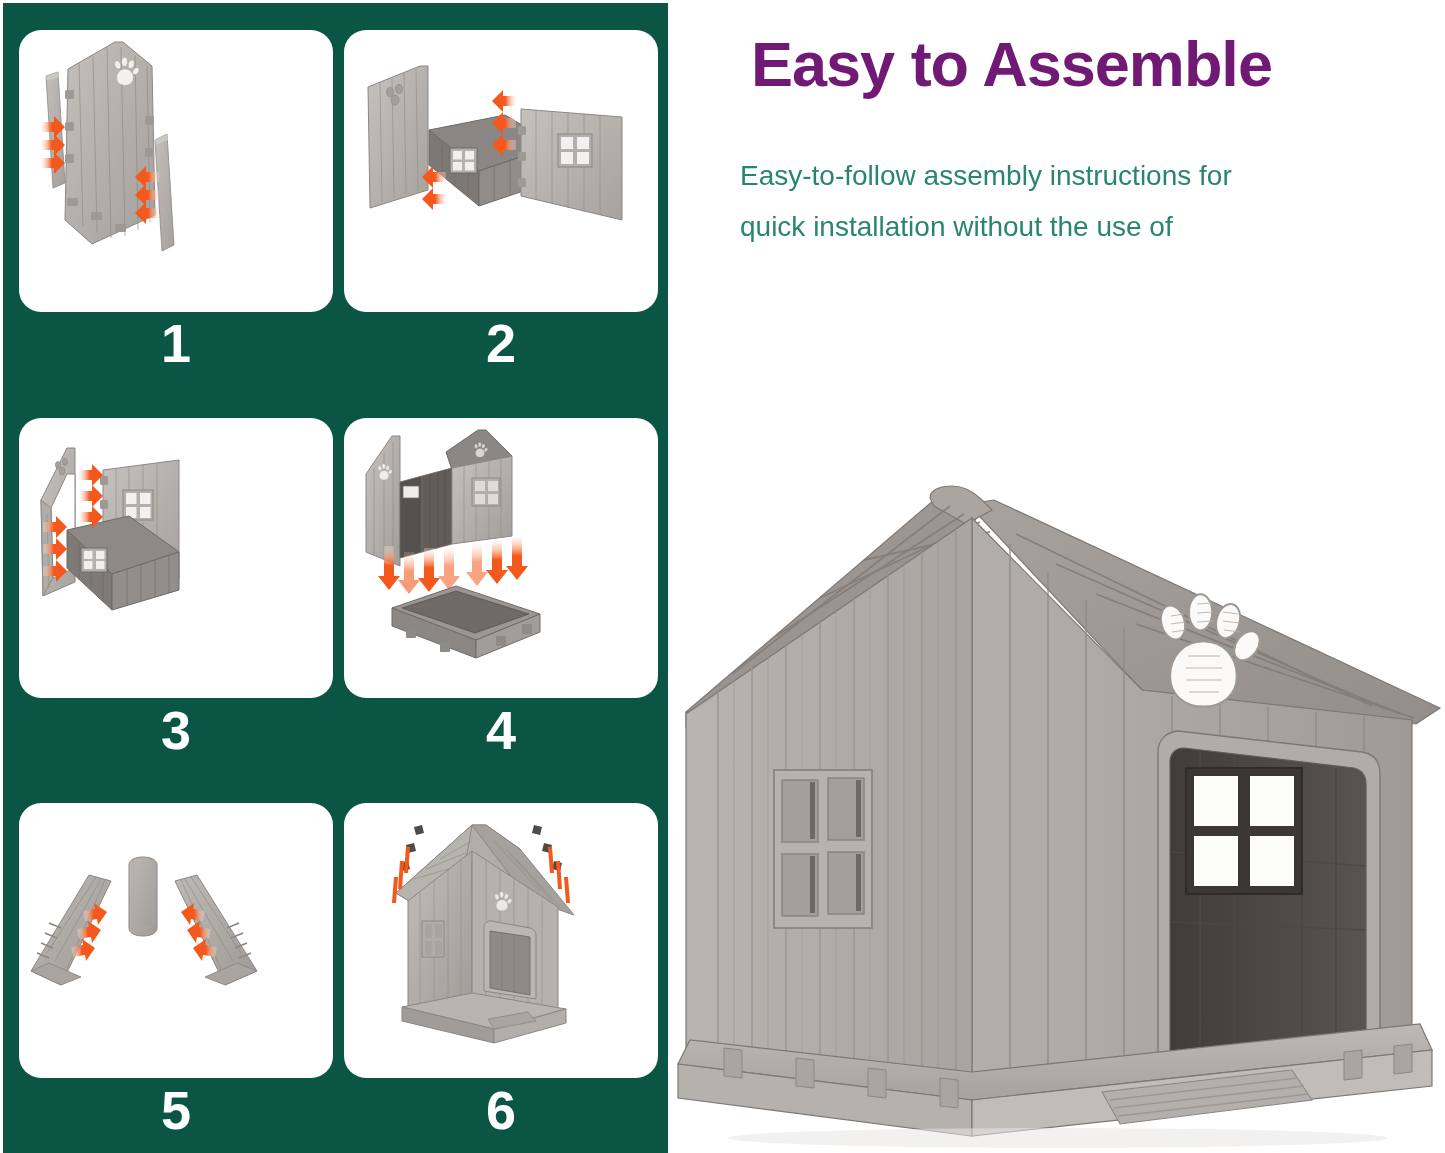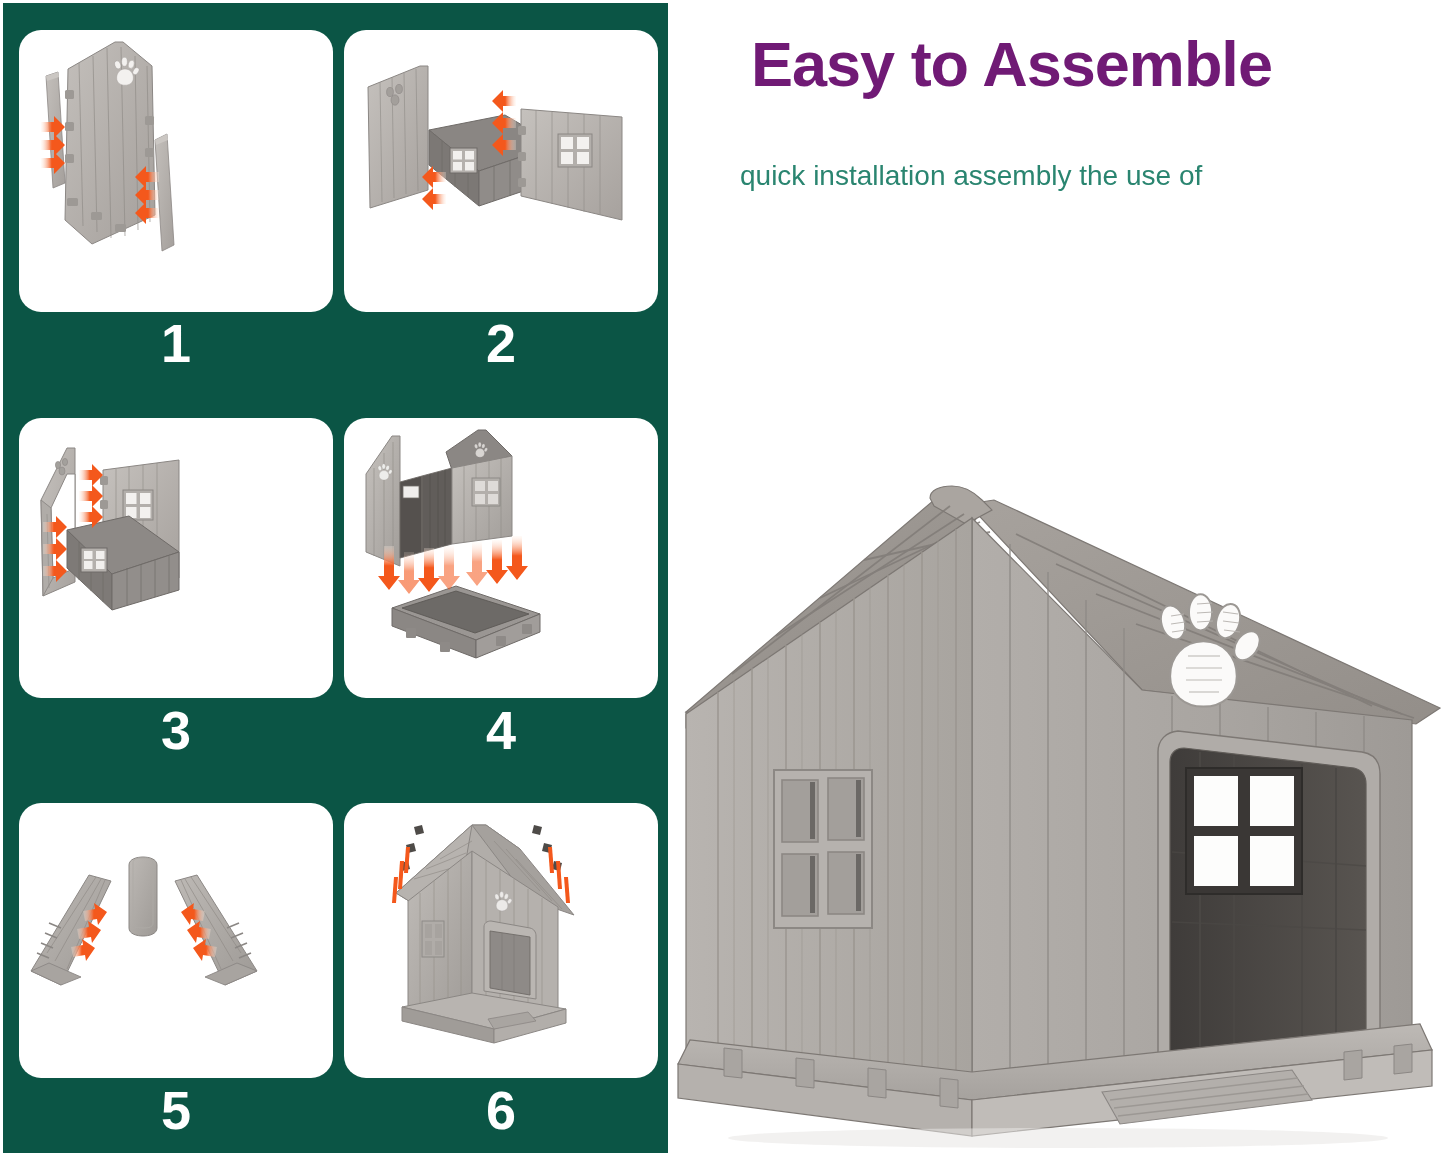--- a/index.html
+++ b/index.html
@@ -581,21 +581,22 @@
         </div>
       </div>
       <div class="step-num" style="left:341px;top:1080px;width:314px;">6</div>
 
     </div>
   </div>
 
   <div class="headline">Easy to Assemble</div>
 
   <div class="subcopy">
-    <div>quick installation assembly the use of</div>
+    <div>Easy-to-follow assembly instructions for</div>
+    <div>quick installation without the use of</div>
   </div>
 
   <div class="product-stage">
     <svg width="772" height="700" viewBox="0 0 772 700">
       <defs>
         <linearGradient id="roofL" x1="0.1" y1="0" x2="0.9" y2="1">
           <stop offset="0" stop-color="#a49f9a"></stop>
             <stop offset="1" stop-color="#8e8984"></stop>
         </linearGradient>
         <linearGradient id="roofR" x1="0" y1="0" x2="1" y2="1">

